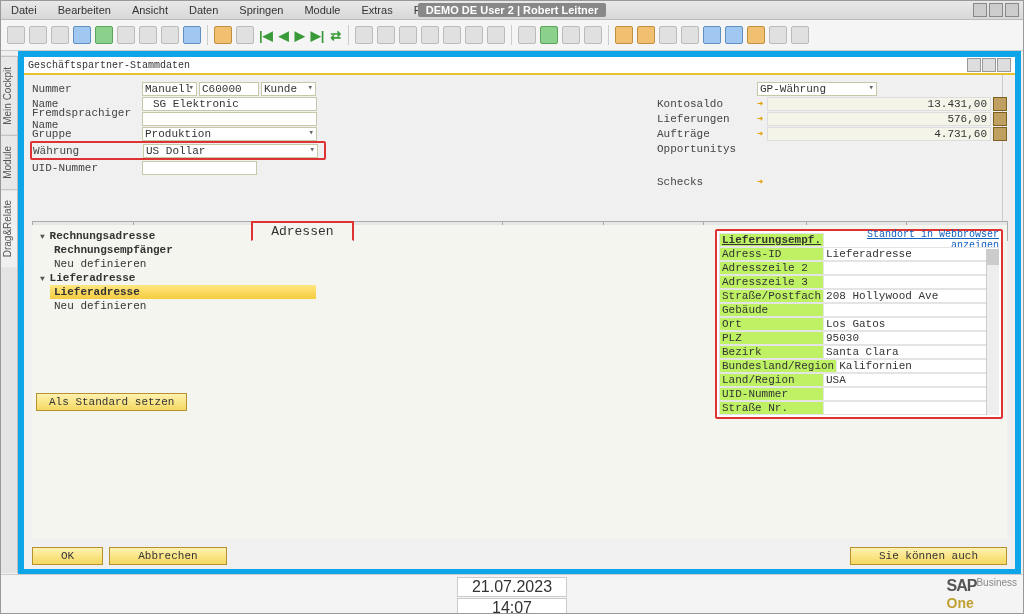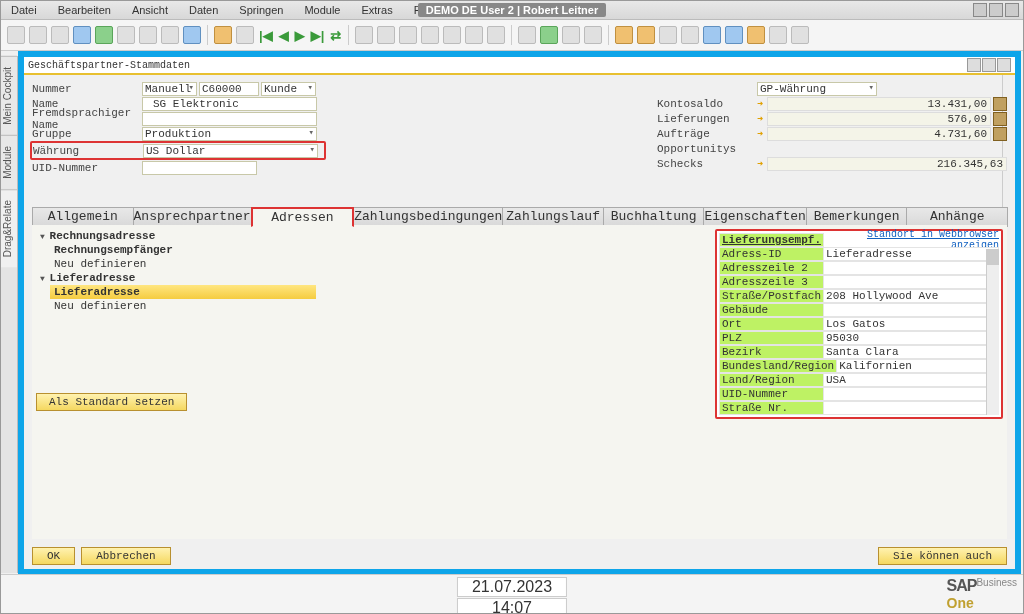--- a/index.html
+++ b/index.html
@@ -64,21 +64,21 @@
 .ab-row{display:flex;height:14px;align-items:center;}
 .ab-lbl{flex:0 0 105px;color:#333;background:#bef264;border:1px solid #e4e4e4;box-sizing:border-box;height:14px;padding:0 2px;}
 .ab-val{flex:1;background:#fff;border:1px solid #e4e4e4;border-left:none;box-sizing:border-box;height:14px;padding:0 2px;}
 .ab-val.drop::after{content:"▾";float:right;color:#666;font-size:9px;}
 .ab-link{color:#1060c0;text-decoration:underline;flex:1;text-align:right;font-size:10px;}
 .ab-head{font-weight:bold;text-decoration:underline;}
 .ab-scroll{width:12px;background:#eee;border-left:1px solid #ccc;position:absolute;right:2px;top:18px;bottom:2px;}
 .ab-scroll .thumb{position:absolute;top:0;height:16px;left:0;right:0;background:#ccc;}
 
 .form-bottom{position:absolute;bottom:4px;left:8px;right:8px;display:flex;gap:6px;}
-.btn{background:linear-gradient(#fff2b0,#f5d860);border:1px solid #b89030;padding:2px 14px;cursor:pointer;}
+.btn{background:linear-gradient(#fff2b0,#f5d860);border:1px solid #b89030;padding:2px 28px;cursor:pointer;}
 .btn.right{margin-left:auto;}
 
 .statusbar{position:absolute;left:0;right:0;bottom:0;height:38px;background:#f4f4f4;border-top:1px solid #ccc;}
 .status-mid{position:absolute;left:50%;transform:translateX(-50%);top:2px;text-align:center;font-size:16px;}
 .status-mid div{border:1px solid #ccc;background:#fff;padding:0 14px;margin-bottom:1px;}
 .brand{position:absolute;right:6px;bottom:2px;font-size:13px;color:#888;}
 .brand b{color:#555;font-weight:bold;font-size:16px;letter-spacing:-1px;}
 .brand .o{color:#c0a030;}
 .side-scroll{position:absolute;right:1px;top:18px;bottom:30px;width:11px;background:#efefef;border-left:1px solid #ccc;}
 </style>
@@ -217,24 +217,23 @@
           <div class="rt-row">
             <span class="rt-lbl">Aufträge</span>
             <span class="rt-arrow">➜</span>
             <span class="rt-val">4.731,60</span>
             <span class="rt-ico"></span>
           </div>
           <div class="rt-row">
             <span class="rt-lbl">Opportunitys</span>
             <span class="rt-val" style="background:transparent;border:none"></span>
           </div>
-          <div class="rt-row" style="">
+          <div class="rt-row" style="margin-top:18px">
             <span class="rt-lbl">Schecks</span>
             <span class="rt-arrow">➜</span>
-            <span class="rt-val">216.345,63</span>
           </div>
         </div>
       </div>
 
       <div class="tabs">
         <div class="tab">Allgemein</div>
         <div class="tab">Ansprechpartner</div>
         <div class="tab active">Adressen</div>
         <div class="tab">Zahlungsbedingungen</div>
         <div class="tab">Zahlungslauf</div>

